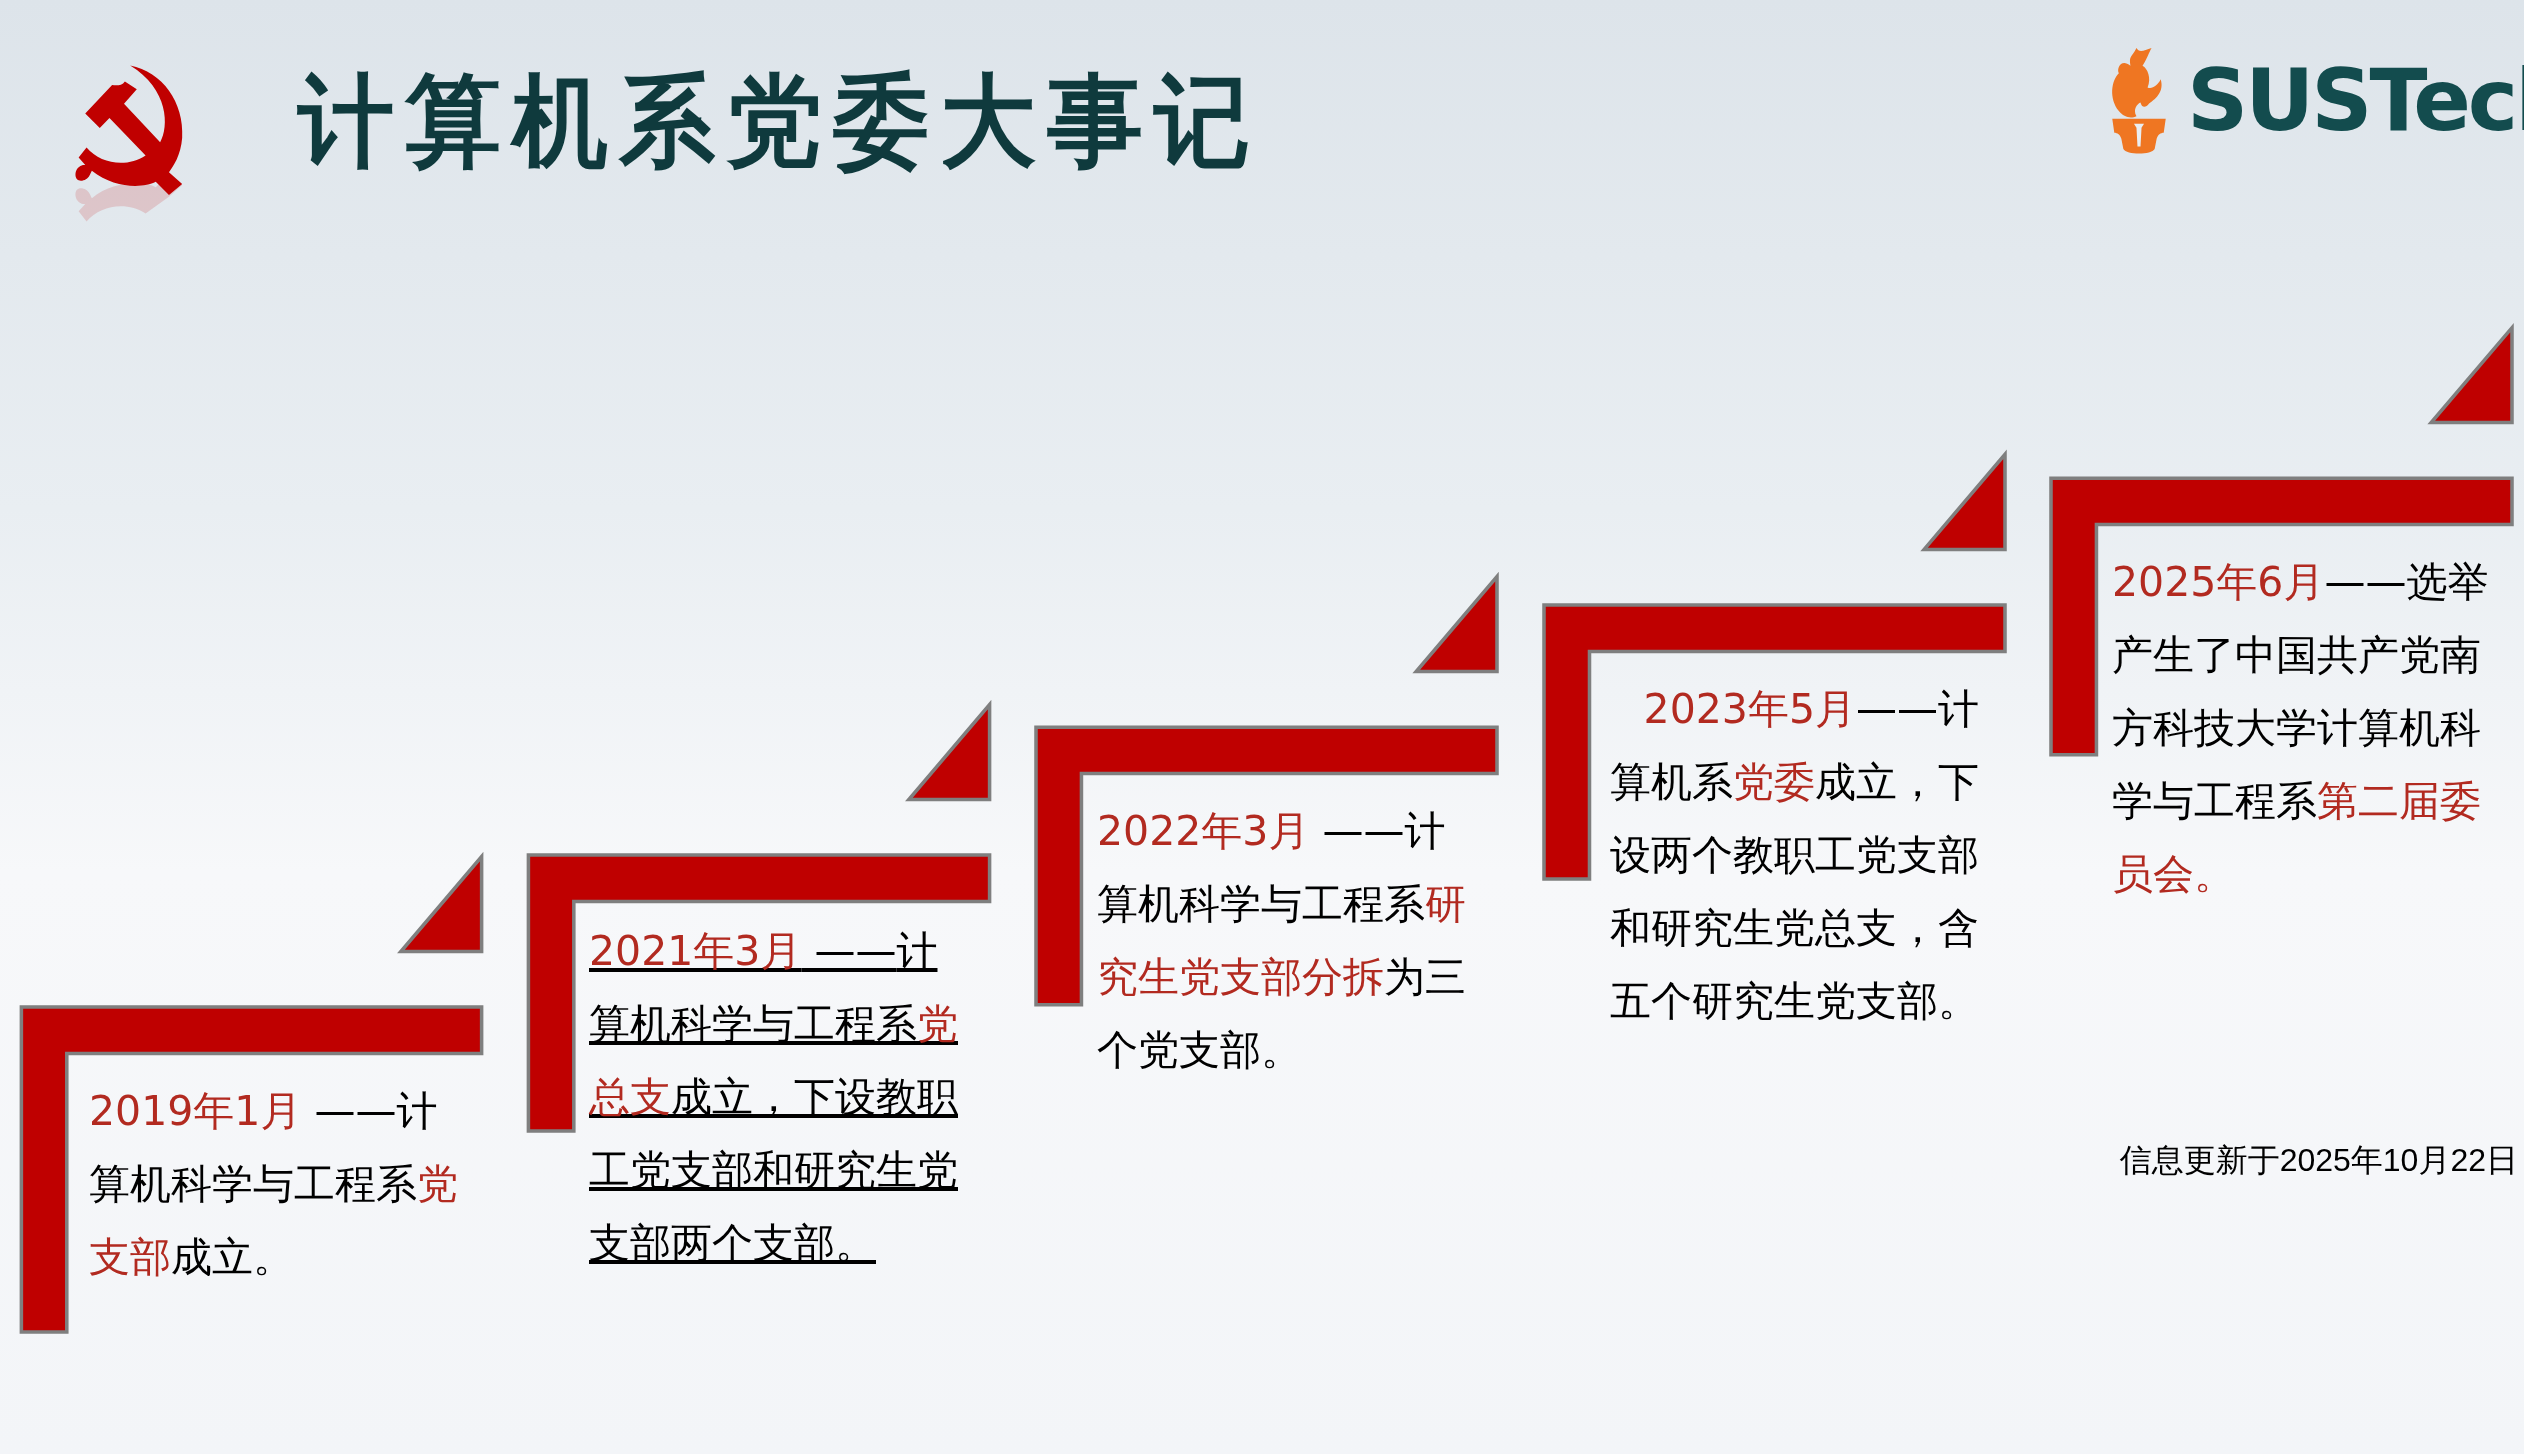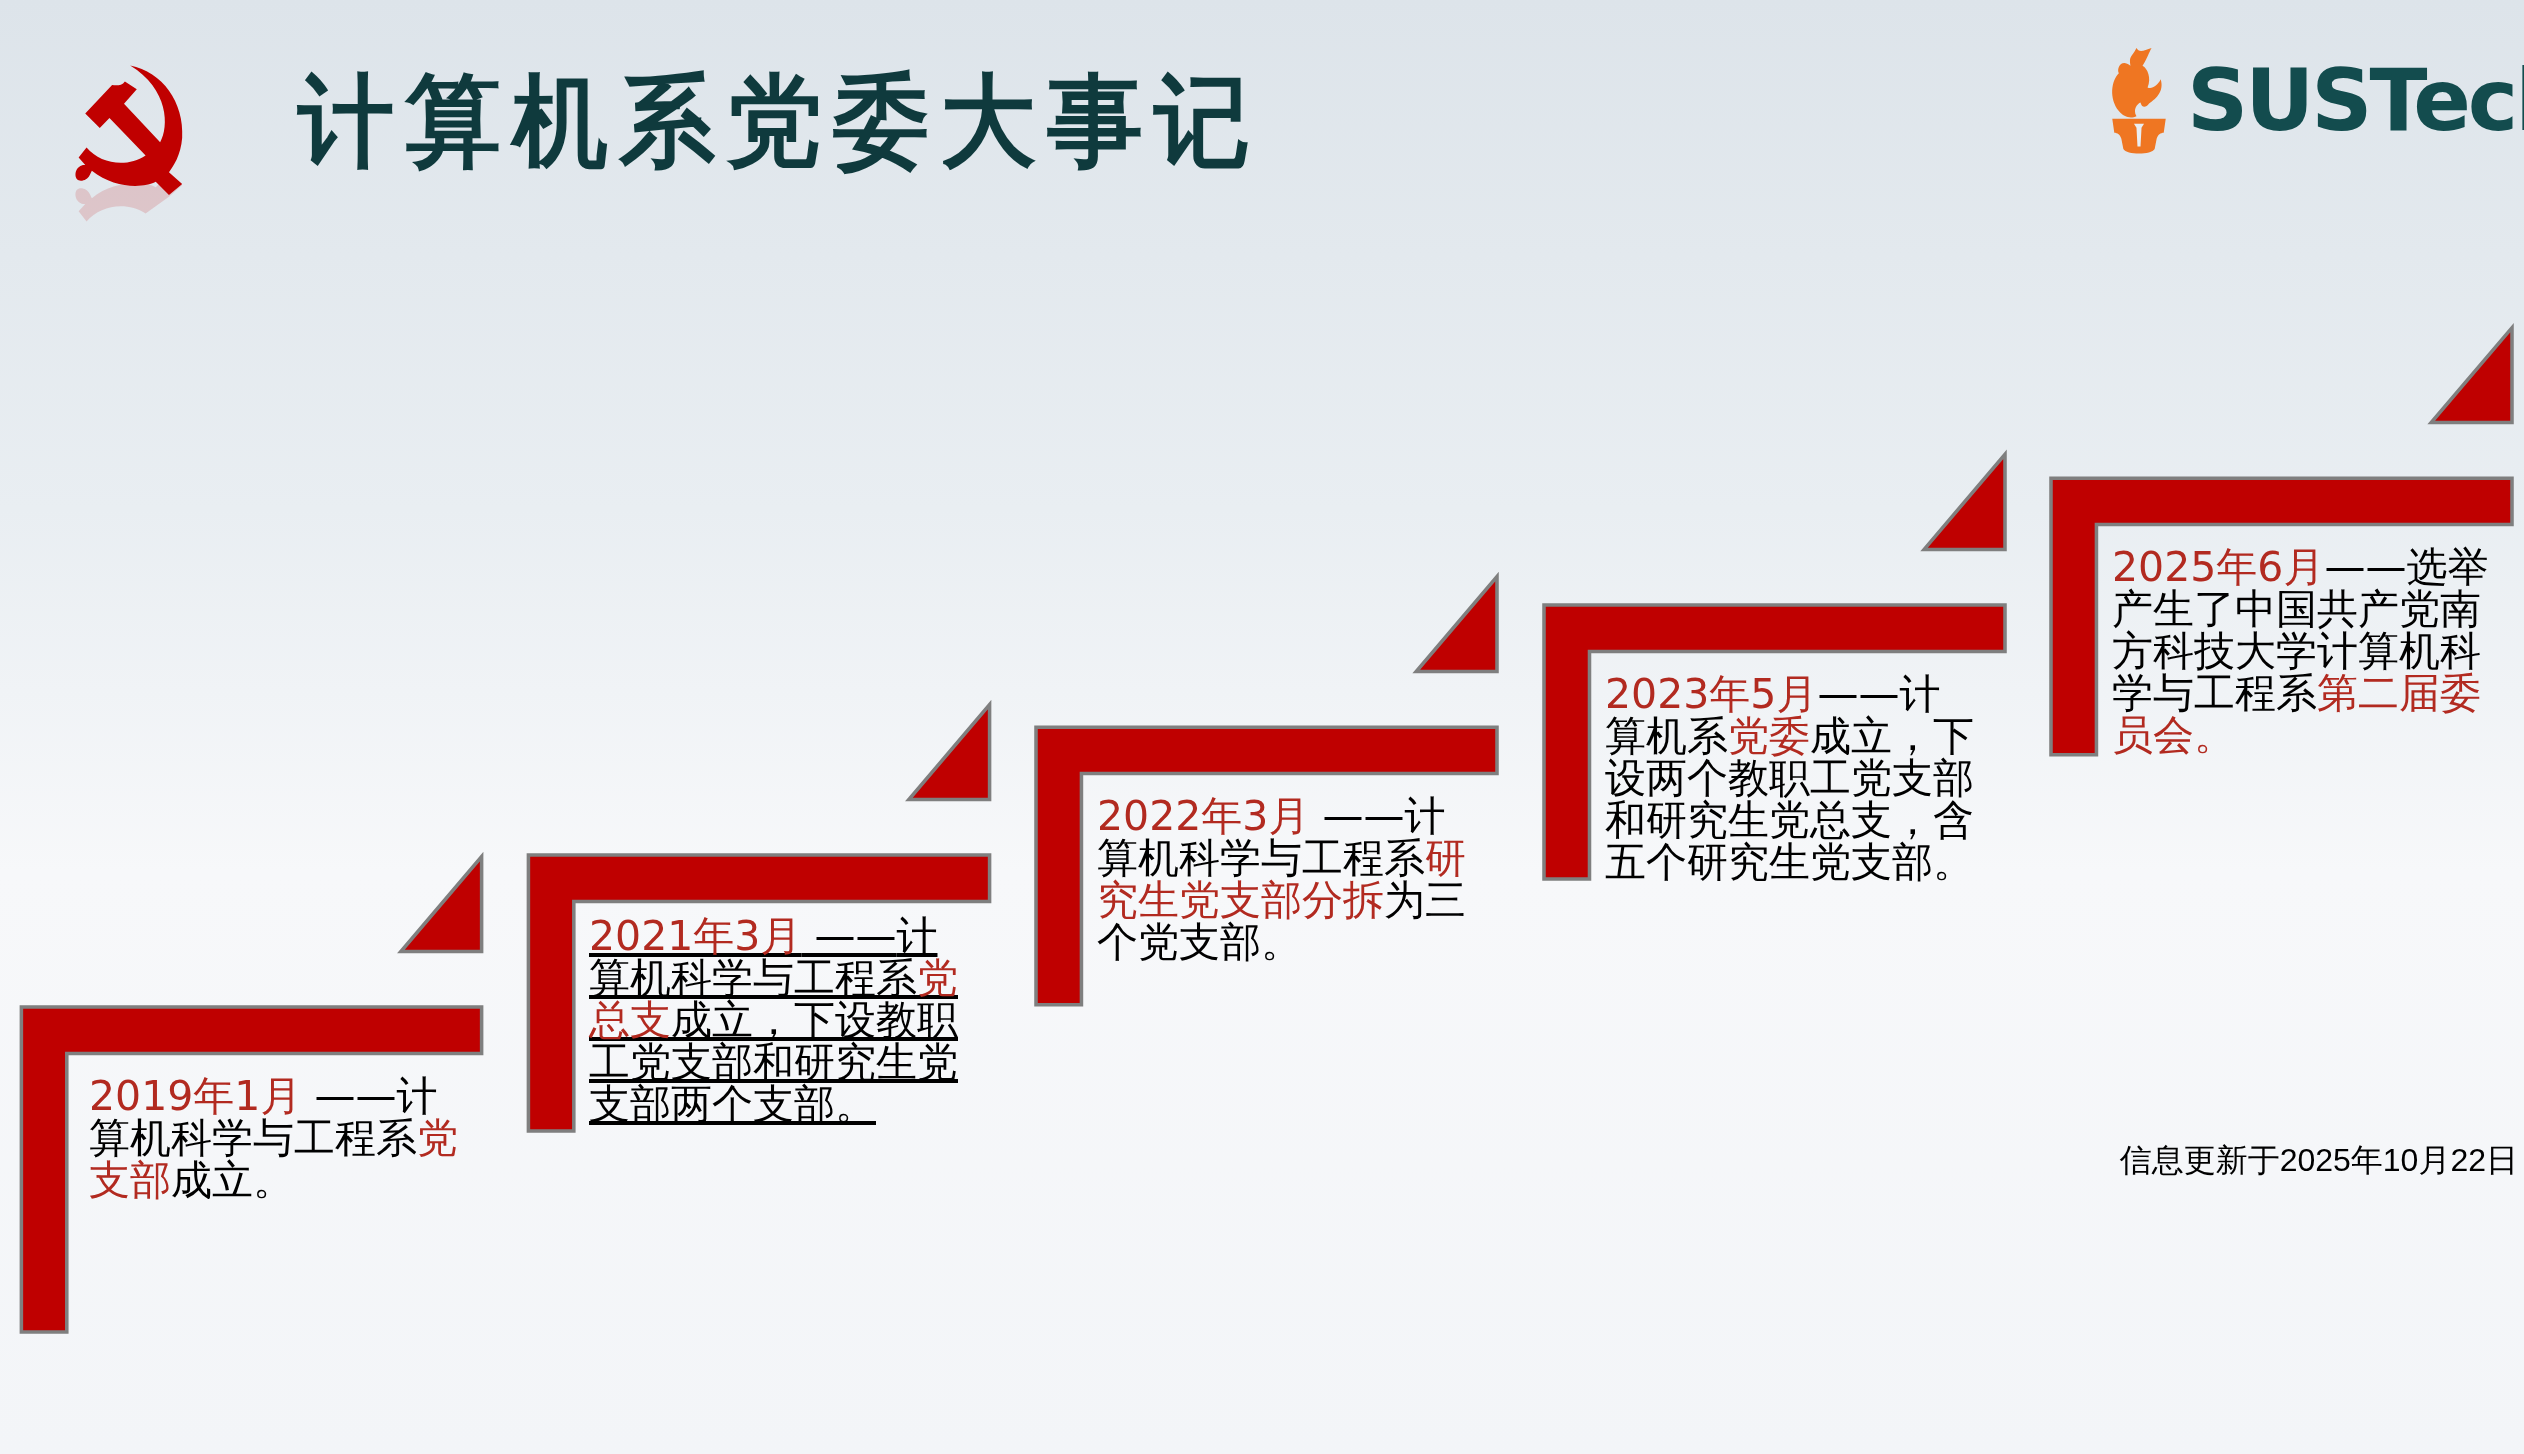--- a/index.html
+++ b/index.html
@@ -17,21 +17,21 @@
   }
   .logo { position:absolute; left:2101px; top:40px; height:121px; display:flex; align-items:center; }
   .logo svg { display:block; }
   .logo-text {
     font-family: "DejaVu Sans", sans-serif; font-weight:bold; font-size:85px; color:#134c4e;
     margin-left:10px; letter-spacing:-3px; line-height:1;
   }
   .step { position:absolute; }
   .step svg { position:absolute; left:0; top:0; overflow:visible; }
   .step-text {
-    position:absolute; font-size:41px; line-height:42px; color:#000;
+    position:absolute; font-size:41px; line-height:73px; color:#000;
     font-family: "DejaVu Sans", sans-serif;
   }
   .hl { color:#b22a20; }
   .footer-note {
     position:absolute; right:67px; top:1139px; font-size:32px; color:#000;
     font-family: "Liberation Sans", sans-serif;
     text-align: right;
   }
 </style>
 </head>
@@ -77,21 +77,21 @@
         <path d="M0 0 H913 V92 H90 V550 H0 Z" fill="#bf0000" stroke="#7f7f7f" stroke-width="7"></path>
         <path d="M913 -298 V-110 H753 Z" fill="#bf0000" stroke="#7f7f7f" stroke-width="7"></path>
       </svg>
       <div class="step-text" style="left: 61px; top: 68px; width: 374px;"><span class="hl">2022年3月</span><span> ——</span><span>计算机科学与工程系</span><span class="hl">研究生党支部分拆</span><span>为三个党支部。</span></div>
     </div>
     <div class="step" style="left: 1544px; top: 605px;">
       <svg width="461" height="274" viewBox="0 0 912 542">
         <path d="M0 0 H912 V92 H90 V542 H0 Z" fill="#bf0000" stroke="#7f7f7f" stroke-width="7"></path>
         <path d="M912 -298 V-110 H752 Z" fill="#bf0000" stroke="#7f7f7f" stroke-width="7"></path>
       </svg>
-      <div class="step-text" style="left: 61px; top: 68px; width: 374px;"><span class="hl">2023年5月</span><span>——</span><span>计算机系</span><span class="hl">党委</span><span>成立，下设两个教职工党支部和研究生党总支，含五个研究生党支部。</span></div>
+      <div class="step-text" style="left: 61px; top: 68px; width: 374px; text-align: right;"><span class="hl">2023年5月</span><span>——</span><span>计算机系</span><span class="hl">党委</span><span>成立，下设两个教职工党支部和研究生党总支，含五个研究生党支部。</span></div>
     </div>
     <div class="step" style="left: 2051px; top: 478px;">
       <svg width="461" height="277" viewBox="0 0 913 548">
         <path d="M0 0 H913 V92 H90 V548 H0 Z" fill="#bf0000" stroke="#7f7f7f" stroke-width="7"></path>
         <path d="M913 -298 V-110 H753 Z" fill="#bf0000" stroke="#7f7f7f" stroke-width="7"></path>
       </svg>
       <div class="step-text" style="left: 61px; top: 68px; width: 394px;"><span class="hl">2025年6月</span><span>——</span><span>选举产生了中国共产党南方科技大学计算机科学与工程系</span><span class="hl">第二届委员会。</span></div>
     </div>
   </div>
 

